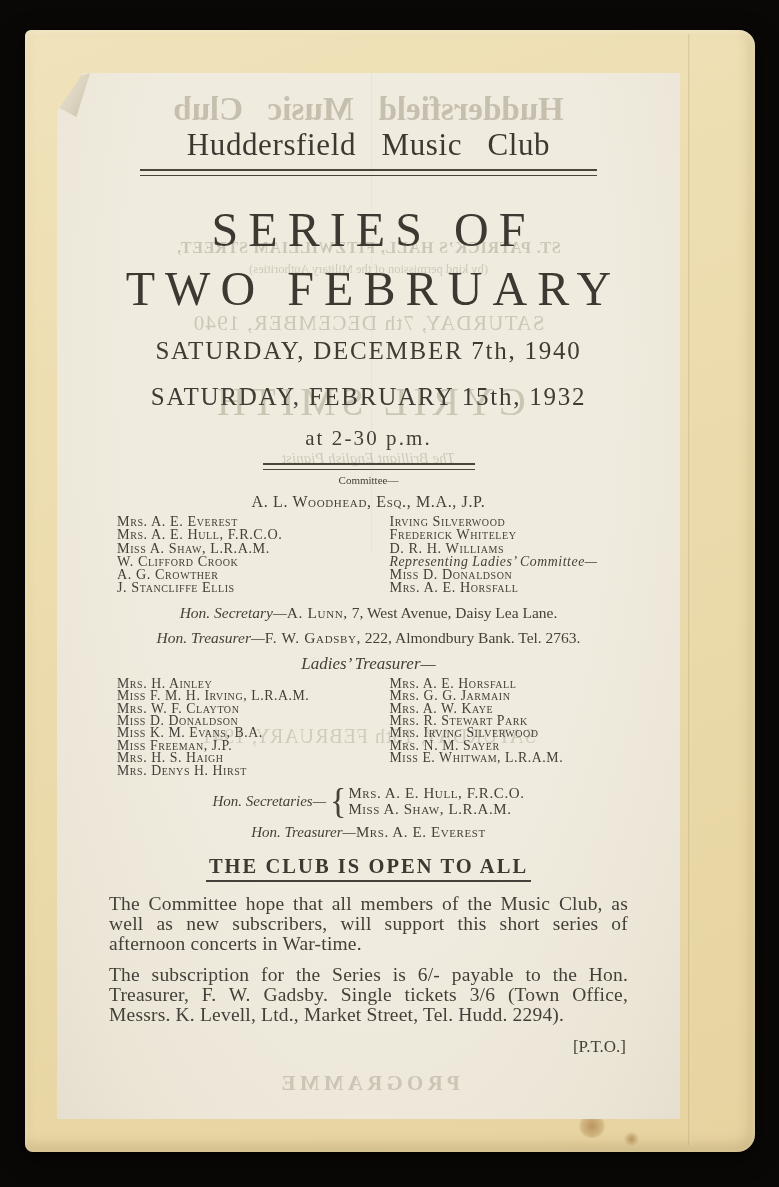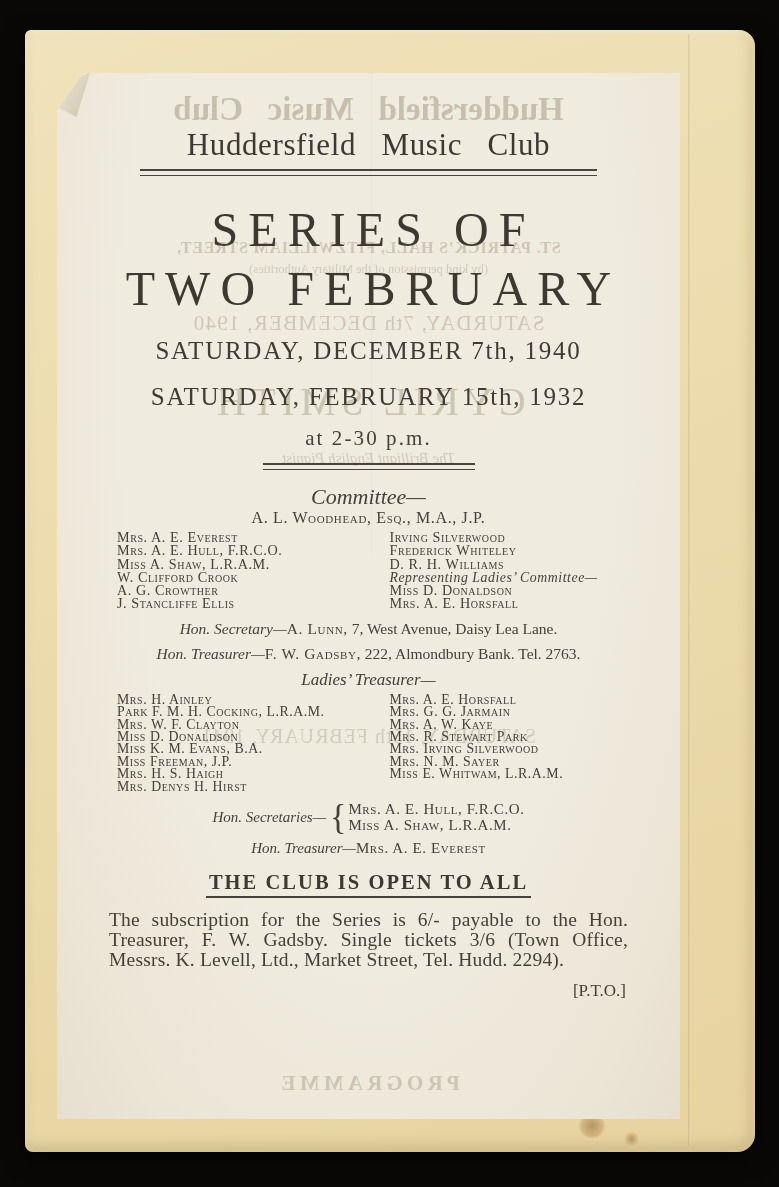--- a/index.html
+++ b/index.html
@@ -68,21 +68,21 @@
   .club-title{margin-top:56px;font-size:31px;line-height:31px;word-spacing:0.55em;letter-spacing:0.02em;color:#3d3831;}
   .rule{margin:9px auto 0;border-top:2px solid #4a443c;border-bottom:1px solid #4a443c;height:4px;}
   .rule-title{width:457px;}
   .rule-small{width:212px;margin-top:14px;}
   .series{margin-top:24px;font-size:48px;line-height:59px;letter-spacing:0.21em;text-indent:0.21em;color:#3d3831;}
   .date-line{font-size:25px;line-height:25px;letter-spacing:0.07em;color:#403b34;}
   .date-1{margin-top:20px;}
   .date-2{margin-top:21px;}
   .time-line{margin-top:19px;font-size:21px;line-height:21px;letter-spacing:0.1em;}
 
-  .sec-heading{margin-top:16px;font-style:italic;font-size:22px;line-height:21px;}
+  .sec-heading{margin-top:0;font-size:11px;line-height:21px;}
   .chairman{margin-top:2px;font-variant:small-caps;font-size:16px;line-height:18px;letter-spacing:0.04em;}
   .cols{display:flex;margin-top:4px;padding:0 6px;text-align:left;}
   .col{width:50%;}
   .col-right{padding-left:20px;box-sizing:border-box;}
   .col-left{padding-left:2px;}
   .nm{font-variant:small-caps;font-size:14.2px;line-height:13.3px;letter-spacing:0.04em;white-space:nowrap;}
   .ladies .nm{font-size:13.8px;line-height:12.4px;}
   .italic-sub{font-variant:normal;font-style:italic;font-size:13.8px;}
   .inline-officer{font-size:15.5px;line-height:19px;}
   .io-1{margin-top:8px;}
@@ -171,21 +171,21 @@
       </div>
       <div class="inline-officer io-2">
         <span class="it">Hon. Treasurer—</span><span class="sc">F. W. Gadsby,</span><span> 222, Almondbury Bank.  Tel. 2763.</span>
       </div>
 
       <div class="ladies-heading">Ladies’ Treasurer—</div>
 
       <div class="cols ladies">
         <div class="col col-left">
           <div class="nm">Mrs. H. Ainley</div>
-          <div class="nm">Park F. M. H. Cocking, L.R.A.M.</div>
+          <div class="nm">Miss F. M. H. Irving, L.R.A.M.</div>
           <div class="nm">Mrs. W. F. Clayton</div>
           <div class="nm">Miss D. Donaldson</div>
           <div class="nm">Miss K. M. Evans, B.A.</div>
           <div class="nm">Miss Freeman, J.P.</div>
           <div class="nm">Mrs. H. S. Haigh</div>
           <div class="nm">Mrs. Denys H. Hirst</div>
         </div>
         <div class="col col-right">
           <div class="nm">Mrs. A. E. Horsfall</div>
           <div class="nm">Mrs. G. G. Jarmain</div>
@@ -207,19 +207,20 @@
       </div>
 
       <div class="treas2">
         <span class="it">Hon. Treasurer—</span><span class="sc">Mrs. A. E. Everest</span>
       </div>
 
       <div class="notice-heading-wrap">
         <span class="notice-heading">THE CLUB IS OPEN TO ALL</span>
       </div>
 
+      <div class="para">The Committee hope that all members of the Music Club, as well as new subscribers, will support this short series of afternoon concerts in War-time.</div>
       <div class="para">The subscription for the Series is 6/- payable to the Hon. Treasurer, F. W. Gadsby.  Single tickets 3/6 (Town Office, Messrs. K. Levell, Ltd., Market Street, Tel. Hudd. 2294).</div>
 
       <div class="pto">[P.T.O.]</div>
 
     </div>
   </div>
 </div>
 
 </body></html>

